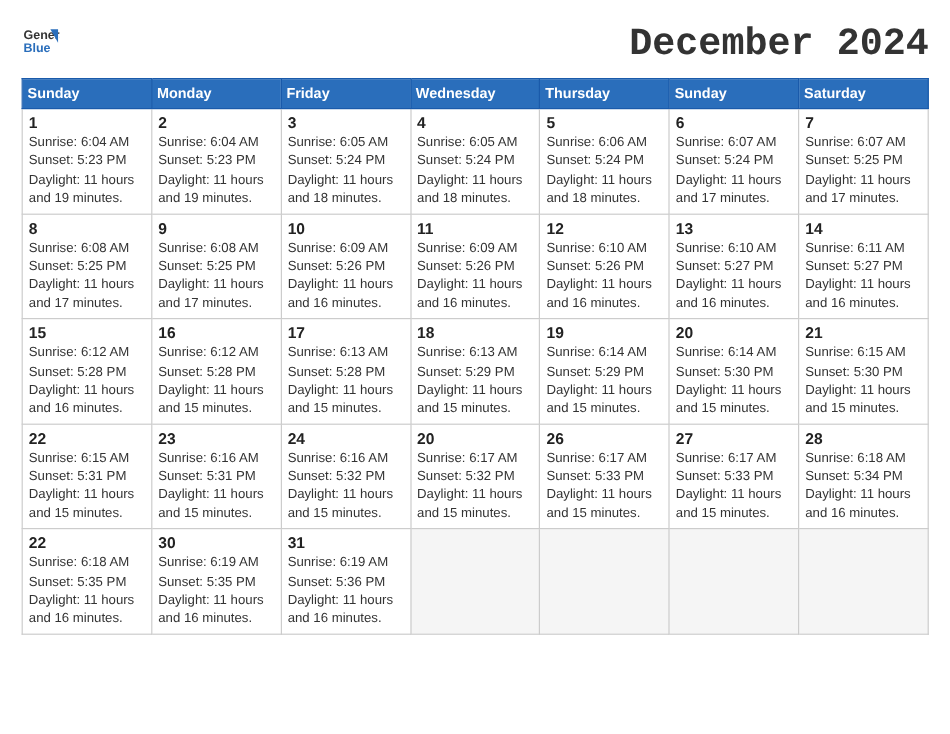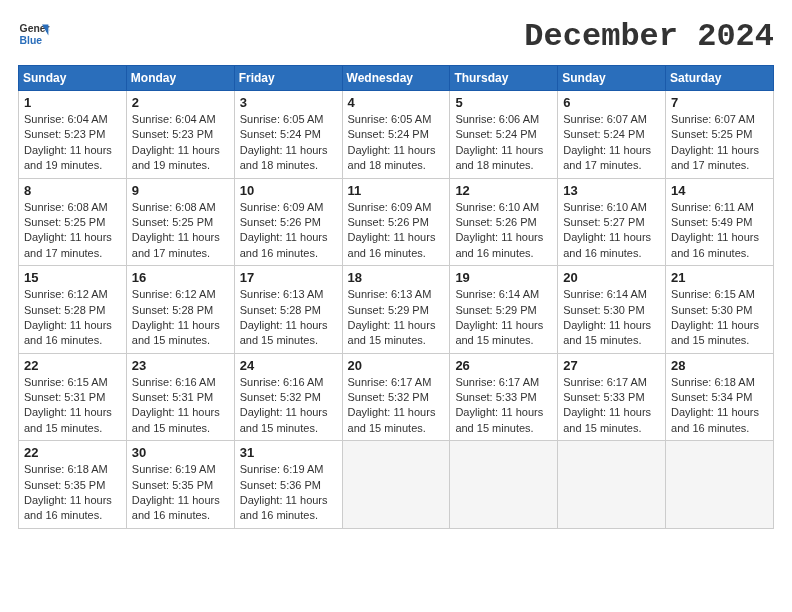--- a/index.html
+++ b/index.html
@@ -202,21 +202,21 @@
           <td>
             <span class="day-num">13</span>
             <div class="cell-info" style="white-space: pre-line;">Sunrise: 6:10 AM
 Sunset: 5:27 PM
 Daylight: 11 hours
 and 16 minutes.</div>
           </td>
           <td>
             <span class="day-num">14</span>
             <div class="cell-info" style="white-space: pre-line;">Sunrise: 6:11 AM
-Sunset: 5:49 PM
+Sunset: 5:27 PM
 Daylight: 11 hours
 and 16 minutes.</div>
           </td>
         </tr>
         <tr>
           <td>
             <span class="day-num">15</span>
             <div class="cell-info" style="white-space: pre-line;">Sunrise: 6:12 AM
 Sunset: 5:28 PM
 Daylight: 11 hours

